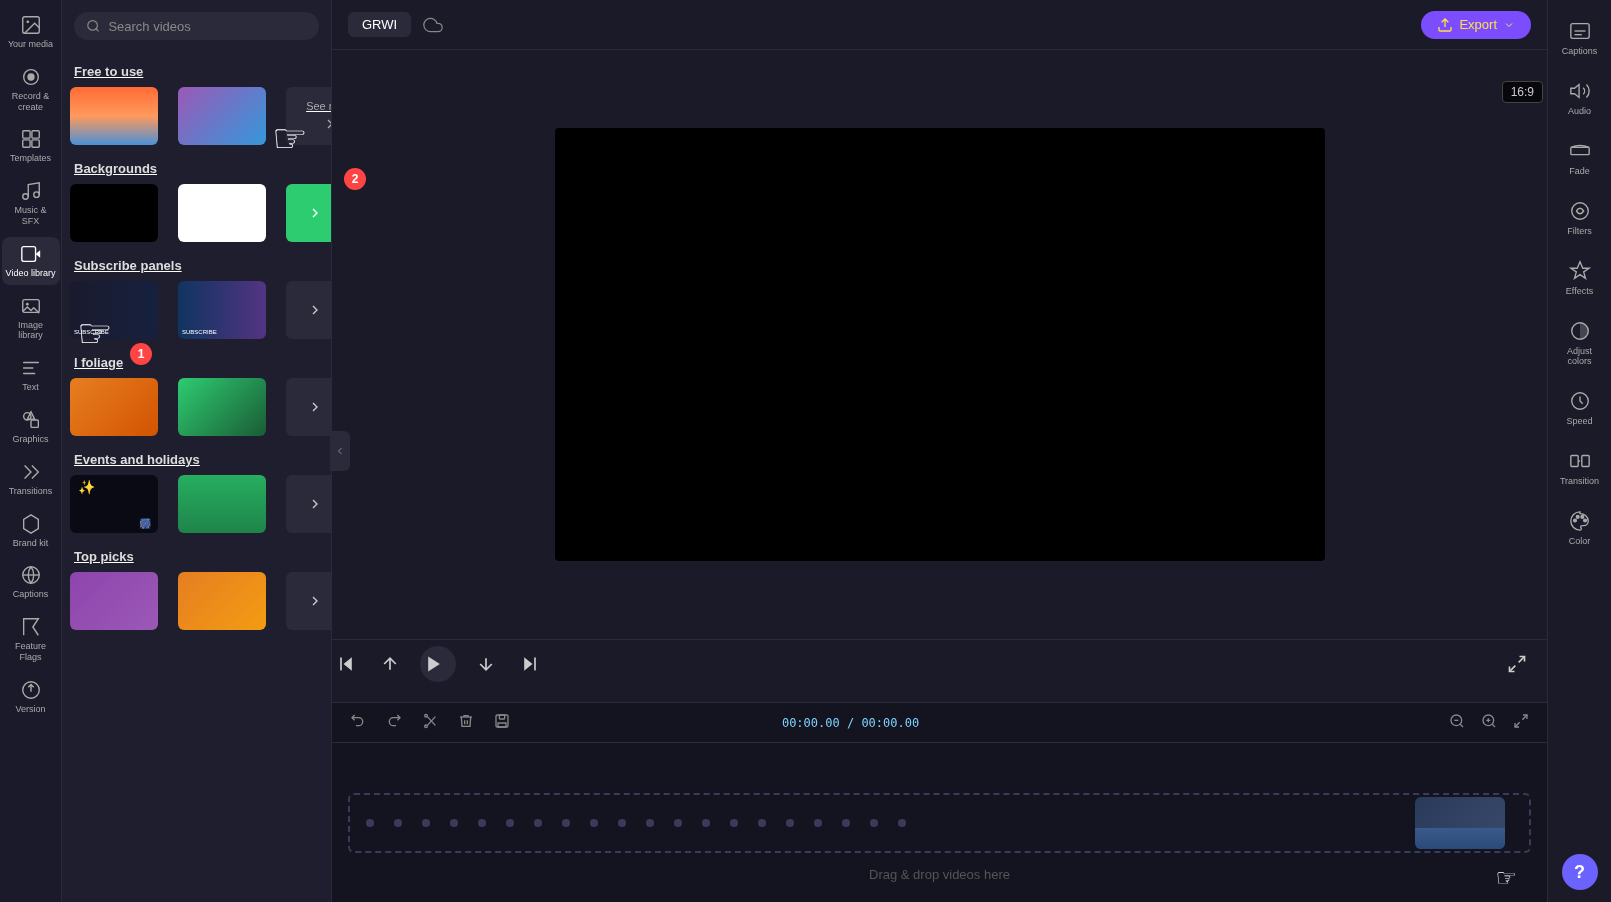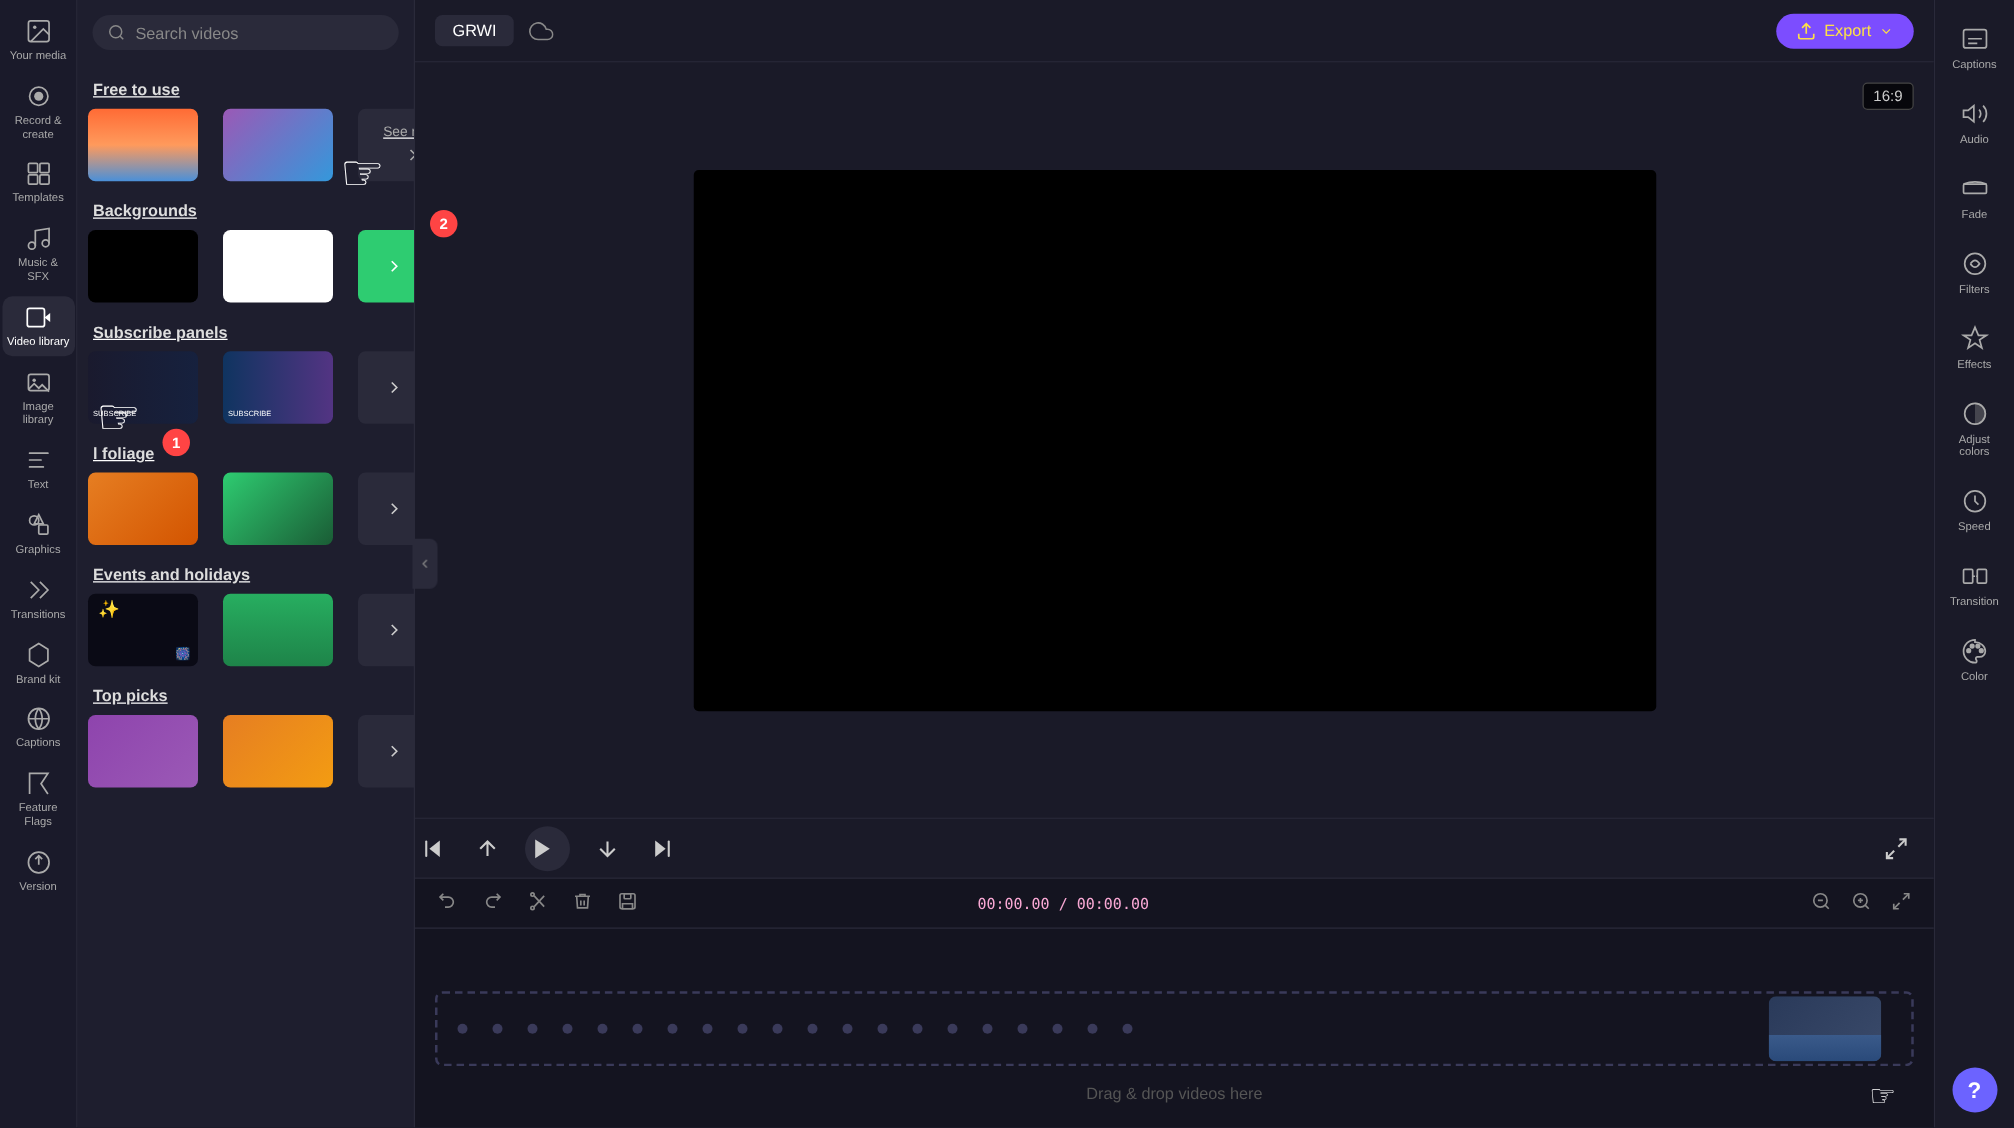--- a/index.html
+++ b/index.html
@@ -162,20 +162,21 @@
     .thumb-cinema2 { background: linear-gradient(135deg, #1a3a5c, #0d2137); }
     .thumb-cinema3 { background: #1a1a2e; }
 
     
     .main-area {
       flex: 1;
       display: flex;
       flex-direction: column;
       background: #1a1a28;
       position: relative;
+      gap: 15px;
     }
 
     
     .top-bar {
       height: 50px;
       background: #1a1a28;
       display: flex;
       align-items: center;
       padding: 0 16px;
       gap: 12px;
@@ -223,21 +224,21 @@
     }
     .video-preview {
       width: 770px;
       height: 433px;
       background: #000;
       border-radius: 4px;
     }
     .aspect-ratio-badge {
       position: absolute;
       top: 16px;
-      right: 16px;
+      right: 4px;
       background: rgba(0,0,0,0.7);
       border: 1px solid #444;
       color: #ccc;
       padding: 3px 8px;
       border-radius: 4px;
       font-size: 12px;
     }
 
     
     .playback-controls {
@@ -281,21 +282,21 @@
     .tl-btn {
       background: transparent;
       border: none;
       color: #888;
       cursor: pointer;
       padding: 4px 6px;
       border-radius: 4px;
     }
     .time-display {
       margin: 0 auto;
-      color: #f9a8d4;
+      color: #7dd3fc;
       font-size: 12px;
       font-family: monospace;
     }
     .zoom-controls {
       display: flex;
       align-items: center;
       gap: 4px;
       margin-left: auto;
     }
     .timeline-track {

